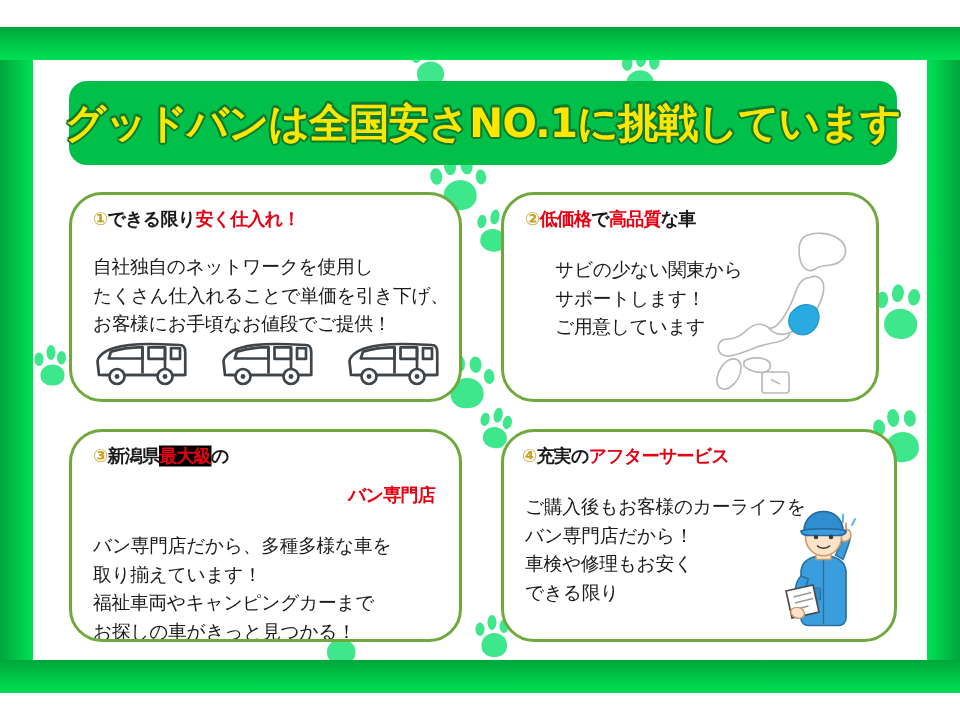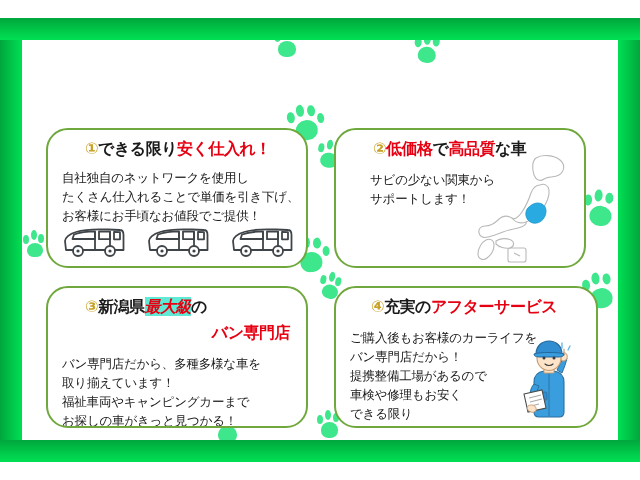--- a/index.html
+++ b/index.html
@@ -72,27 +72,27 @@
     z-index:4;
     box-sizing:border-box;
     overflow:hidden;
   }
   #box1{left:24px;top:88px;width:262px;height:140px;}
   #box2{left:312px;top:88px;width:252px;height:140px;}
   #box3{left:24px;top:246px;width:262px;height:142px;}
   #box4{left:312px;top:246px;width:264px;height:142px;}
 
   .head{
-    font-size:16px;font-weight:bold;white-space:nowrap;
-    letter-spacing:-0.5px;line-height:1.15;margin-left:23px;
+    font-size:12px;font-weight:bold;white-space:nowrap;
+    letter-spacing:-0.5px;line-height:1.15;
   }
   .num{color:#c8a227;font-weight:bold;}
   .blk{color:#1a1a1a;}
   .red{color:#e60012;}
-  .hl{color:#e60012;background:#5eead4;font-style:italic;}
+  .hl{color:#e60012;background:#000000;}
 
   .body{
     font-size:12.5px;color:#1a1a1a;line-height:1.52;
     white-space:nowrap;letter-spacing:-0.2px;
   }
 
   
   #box1 .head{position:absolute;left:14px;top:10px;}
   #box1 .body{position:absolute;left:14px;top:38px;}
   .vans{position:absolute;left:14px;top:92px;width:232px;height:38px;
@@ -186,20 +186,23 @@
       <div class="t" style="left:20px;top:3px;width:7px;height:10px;"></div>
       <div class="pad" style="left:6px;top:12px;width:19px;height:17px;"></div>
     </div>
     <div class="paw" style="left:294px;top:370px;width:30px;height:32px;">
       <div class="t" style="left:1px;top:5px;width:6px;height:9px;"></div>
       <div class="t" style="left:9px;top:0px;width:6px;height:10px;"></div>
       <div class="t" style="left:17px;top:3px;width:6px;height:9px;"></div>
       <div class="pad" style="left:5px;top:12px;width:17px;height:16px;"></div>
     </div>
 
+    <div class="banner">
+      <span class="banner-text">グッドバンは全国安さNO.1に挑戦しています</span>
+    </div>
 
     <div class="box" id="box1">
       <div class="head">
         <span class="num">①</span><span class="blk">できる限り</span><span class="red">安く仕入れ！</span>
       </div>
       <div class="body">
         <div>自社独自のネットワークを使用し</div>
         <div>たくさん仕入れることで単価を引き下げ、</div>
         <div>お客様にお手頃なお値段でご提供！</div>
       </div>
@@ -252,20 +255,21 @@
       </div>
     </div>
 
     <div class="box" id="box2">
       <div class="head">
         <span class="num">②</span><span class="red">低価格</span><span class="blk">で</span><span class="red">高品質</span><span class="blk">な車</span>
       </div>
       <div class="body">
         <div>サビの少ない関東から</div>
         <div>サポートします！</div>
+        <div>ご用意しています</div>
       </div>
       <svg class="jpmap" viewBox="0 0 104 112">
         <g fill="none" stroke="#b9b9b9" stroke-width="1.1" stroke-linejoin="round">
 
           <path d="M62 6 C68 2 80 3 86 8 C92 13 90 20 85 23 C80 26 74 24 70 27 C66 30 62 28 60 23 C58 17 58 9 62 6 Z"></path>
 
           <path d="M66 33 C70 31 74 33 75 38 C76 45 72 52 68 58 C64 64 58 68 52 70 C46 72 41 70 38 66"></path>
           <path d="M66 33 C62 33 59 36 57 41 C55 47 52 54 48 60 C44 66 40 68 38 66"></path>
 
           <path d="M38 66 C33 63 28 64 24 68 C20 72 16 74 11 74 C7 74 4 77 5 81 C6 85 10 86 14 85 C19 84 24 82 29 80 C34 78 39 77 44 76"></path>
@@ -298,21 +302,20 @@
       </div>
     </div>
 
     <div class="box" id="box4">
       <div class="head">
         <span class="num">④</span><span class="blk">充実の</span><span class="red">アフターサービス</span>
       </div>
       <div class="body">
         <div>ご購入後もお客様のカーライフを</div>
         <div>バン専門店だから！</div>
-        <div>提携整備工場があるので</div>
         <div>車検や修理もお安く</div>
         <div>できる限り</div>
       </div>
       <svg class="mech" viewBox="0 0 74 86">
 
         <g stroke="#5ab4e8" stroke-width="1.3" stroke-linecap="round">
           <path d="M50 12 L50 7"></path>
           <path d="M45 14 L43 10"></path>
           <path d="M56 14 L58 10"></path>
         </g>

